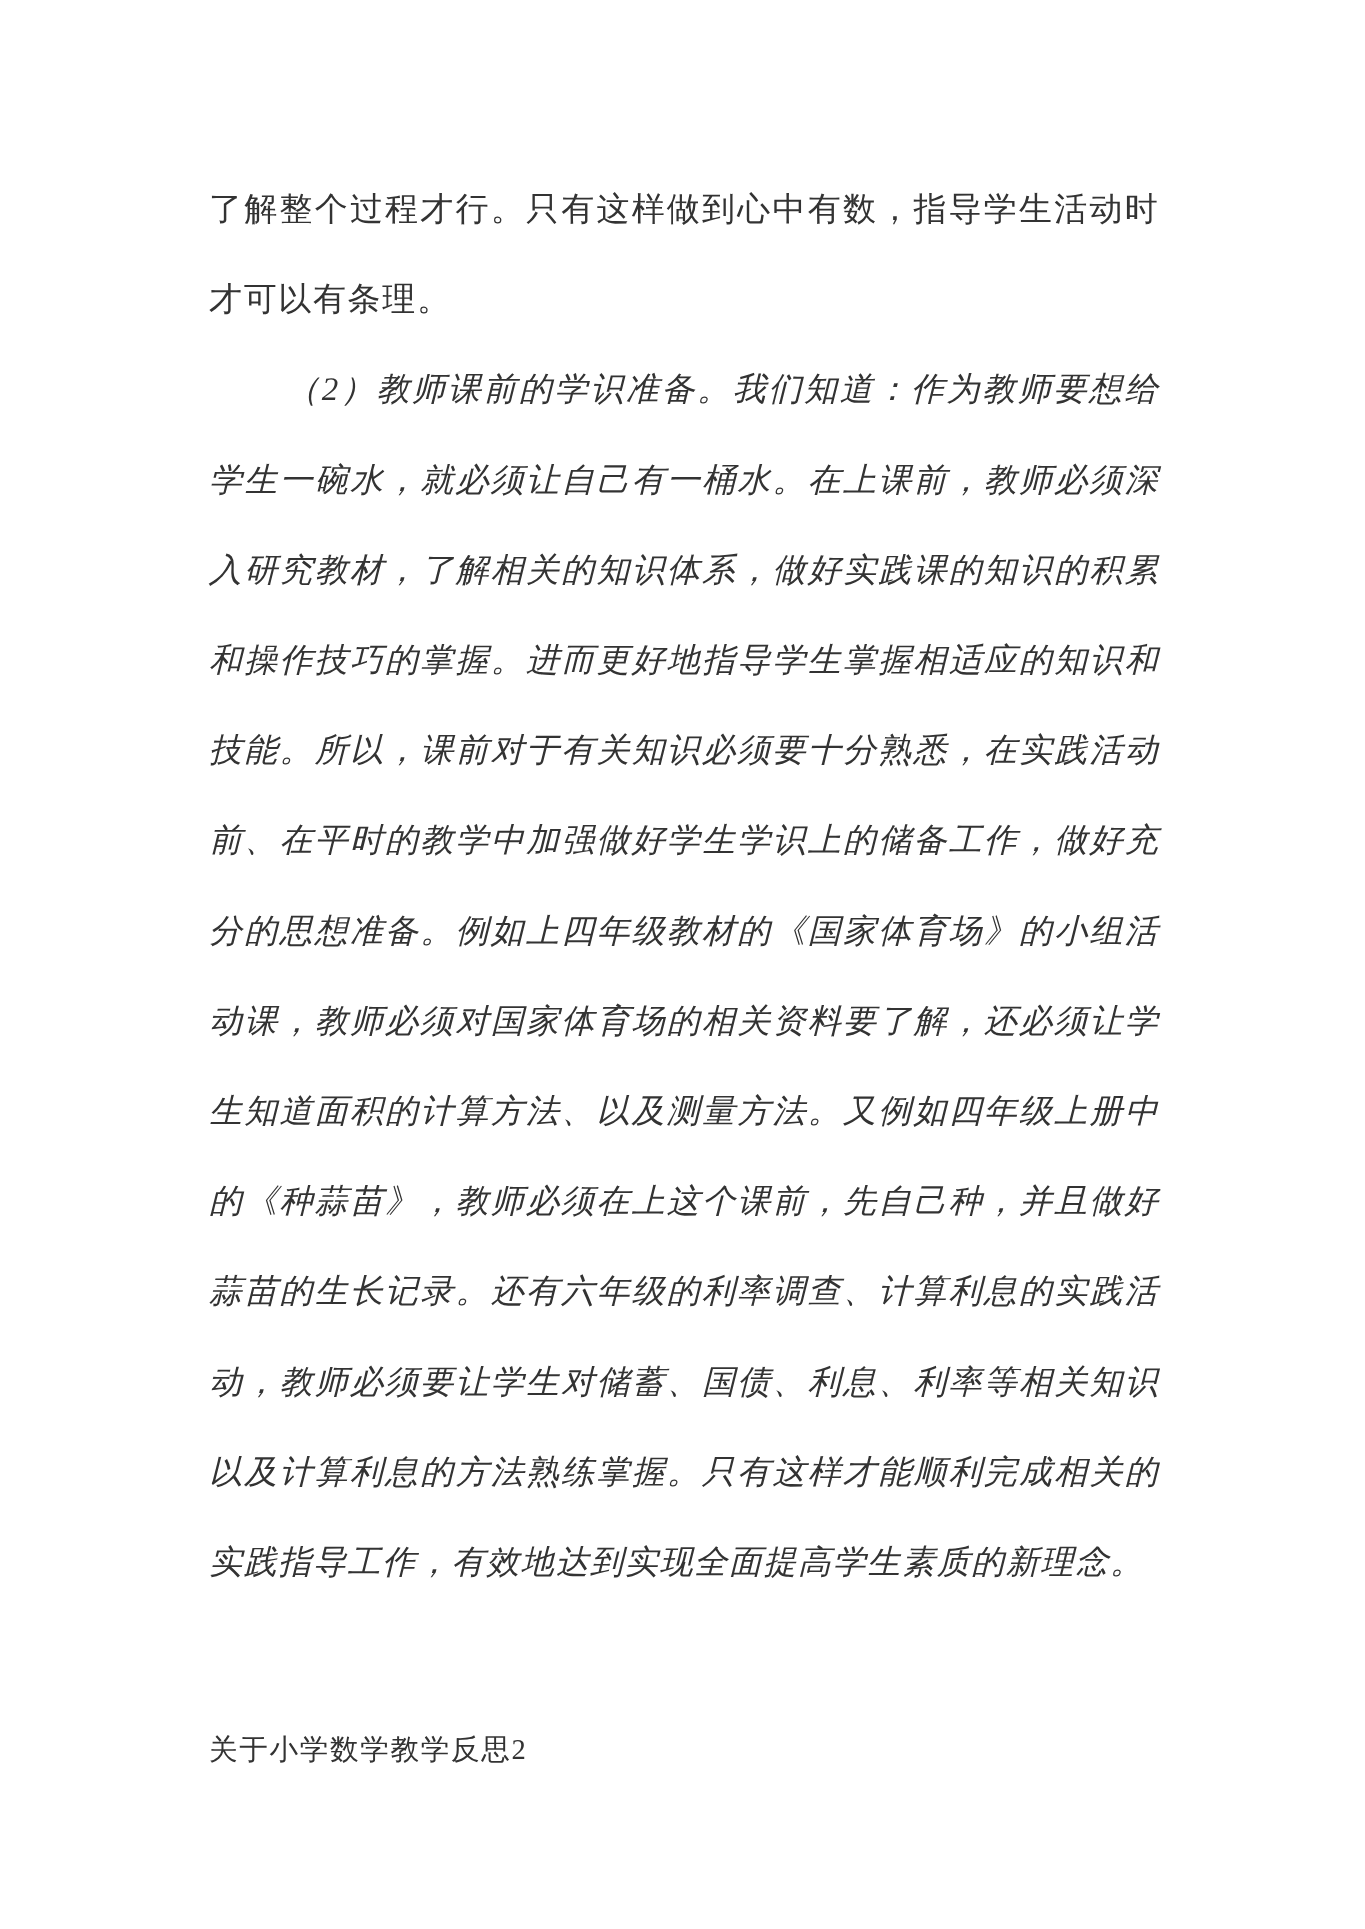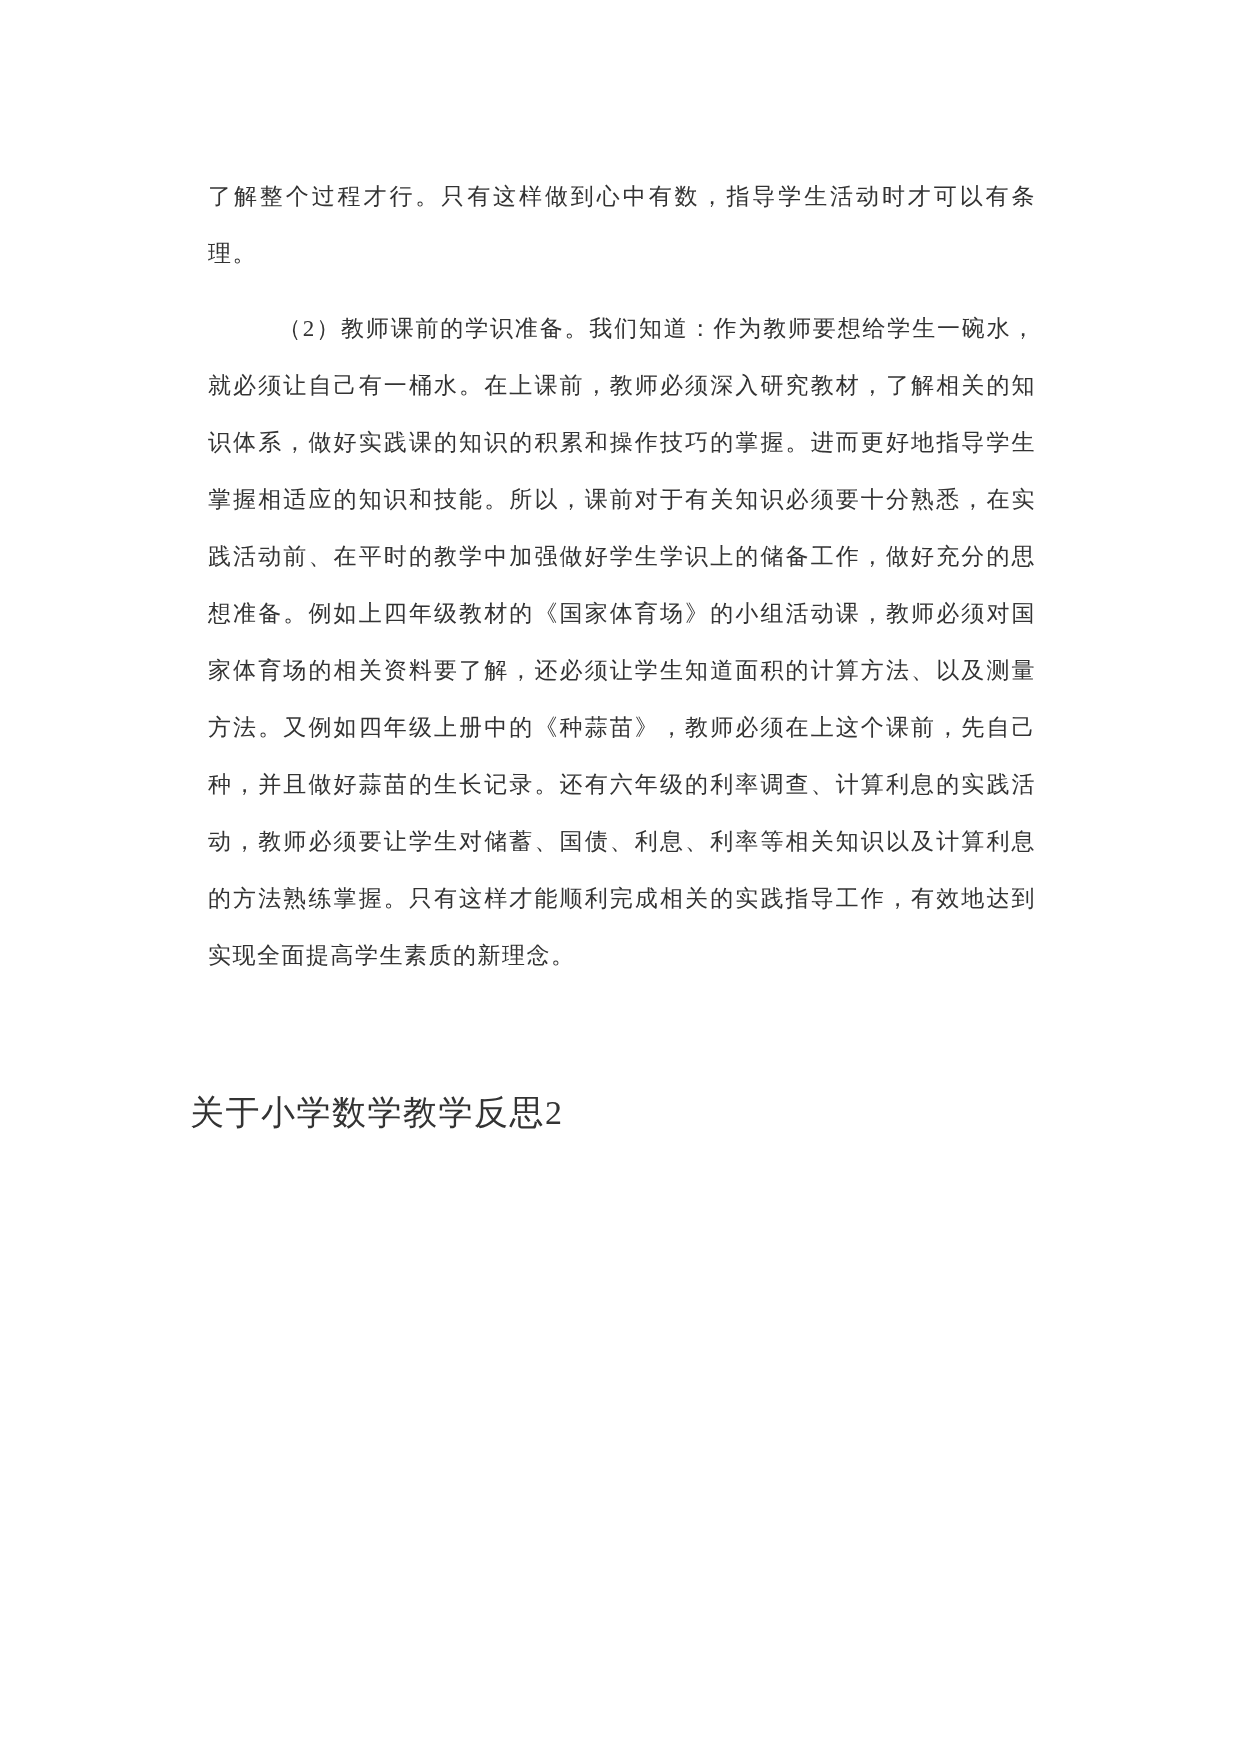--- a/index.html
+++ b/index.html
@@ -17,33 +17,34 @@
     font-family: "Liberation Serif", "DejaVu Serif", serif;
   }
   .content {
     position: absolute;
     left: 190px;
     top: 150px;
     width: 864px;
     color: #333333;
   }
   .content p {
-    margin: 18px;
-    font-size: 23px;
-    line-height: 57px;
+    margin: 0;
+    font-size: 30px;
+    line-height: 82px;
     text-align: justify;
     letter-spacing: 1.5px;
     word-break: break-all;
   }
   .content p.indent {
     text-indent: 70px;
+    font-style: italic;
   }
   .content .heading {
     margin: 100px 0 0 0;
-    font-size: 34px;
+    font-size: 26px;
     line-height: 57.5px;
     font-weight: normal;
     letter-spacing: 1.5px;
     text-align: left;
     text-indent: 0;
   }
 </style>
 </head>
 <body>
 

